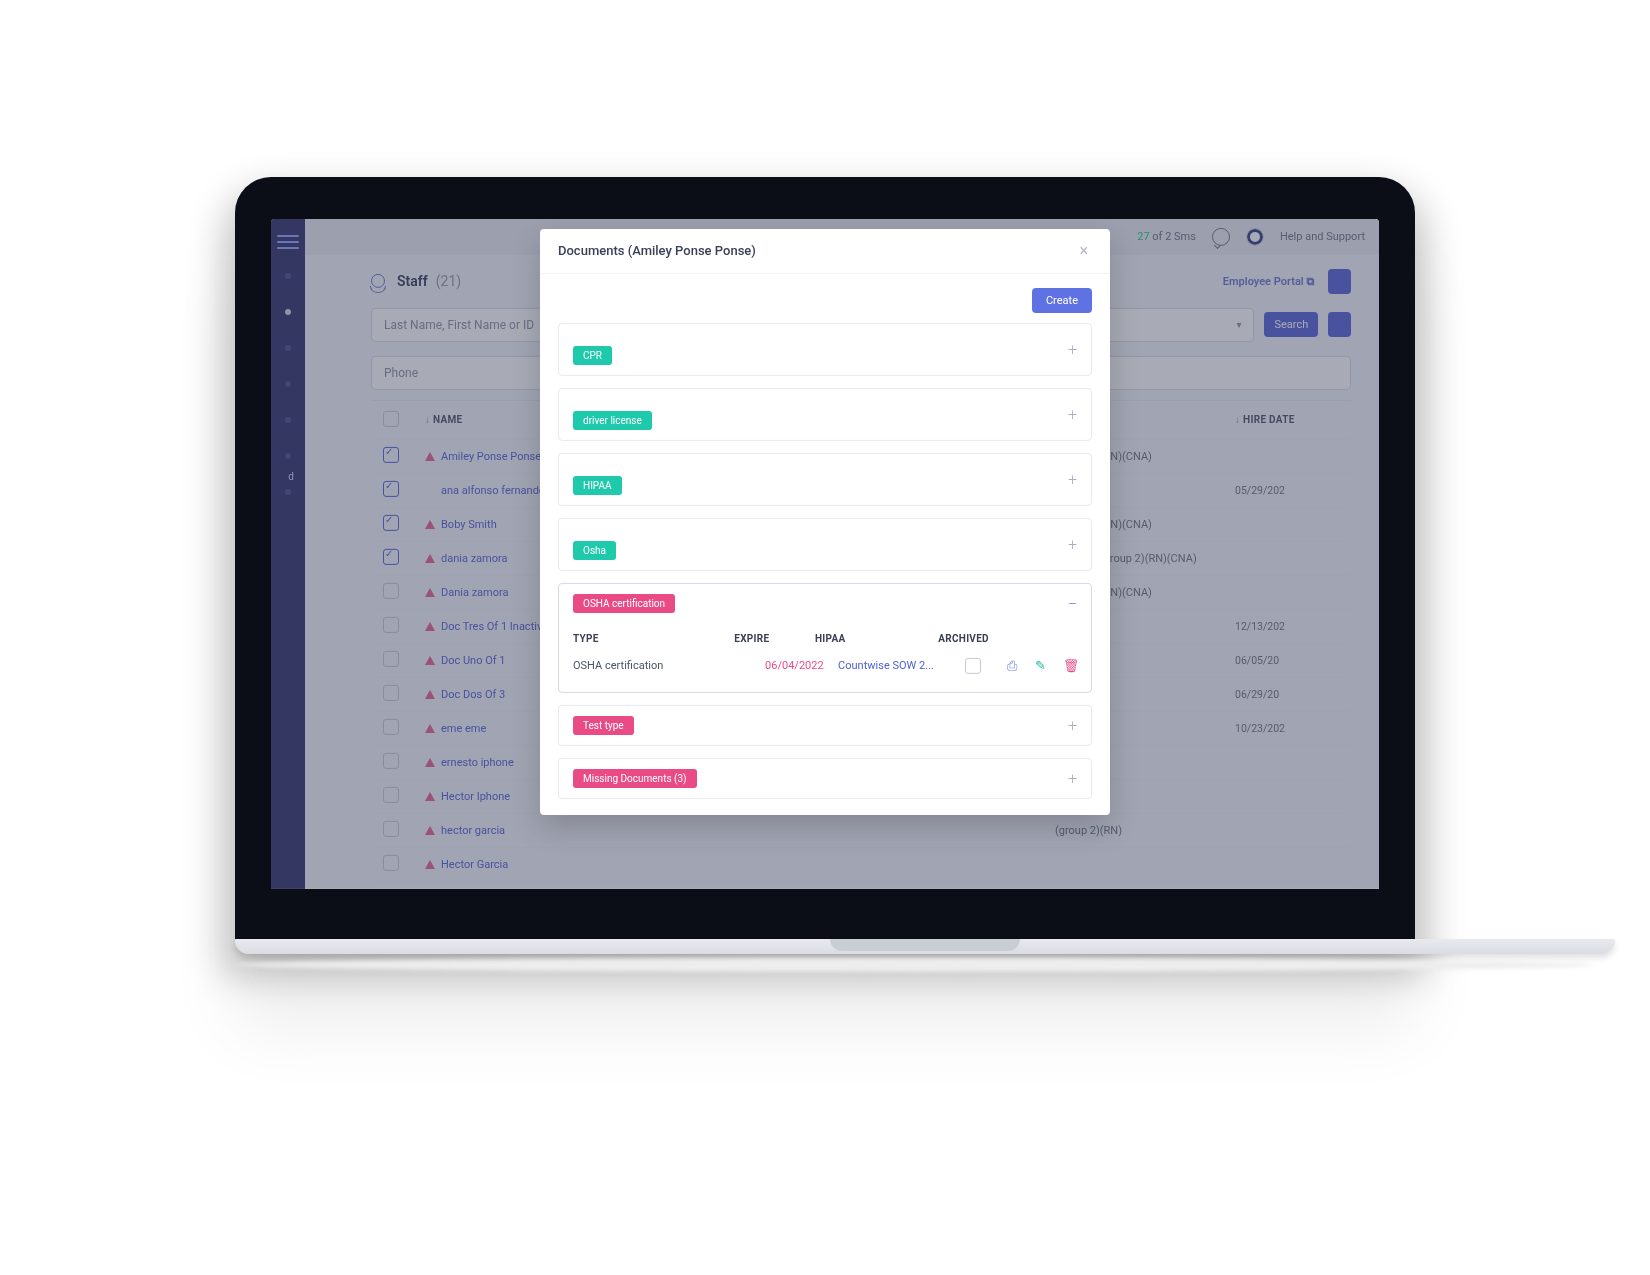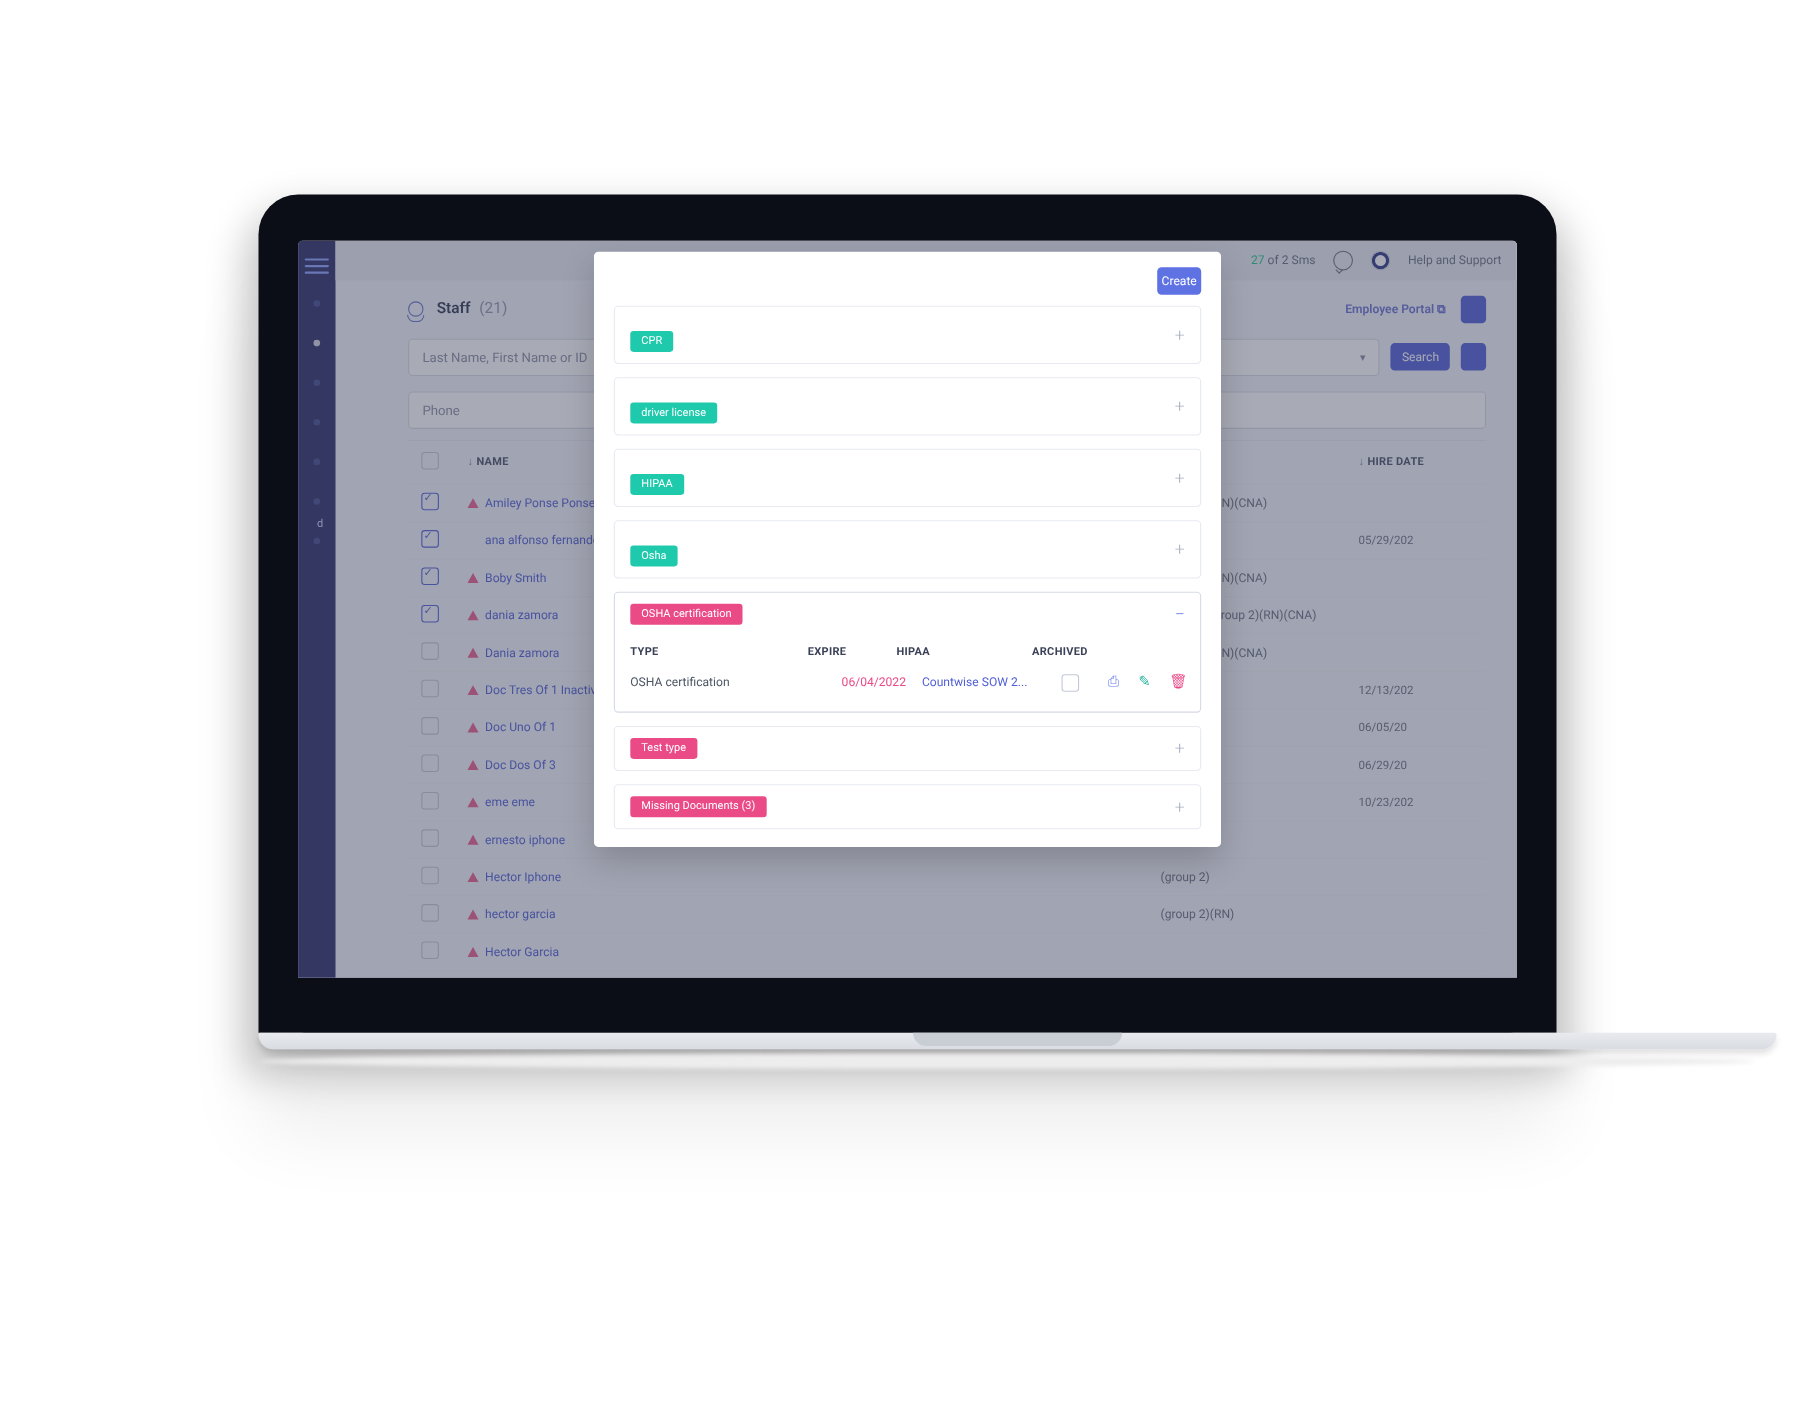--- a/index.html
+++ b/index.html
@@ -232,21 +232,21 @@
     border-bottom: 1px solid #edf0f5;
   }
   .modal-title { font-size: 13px; color: #3a4156; font-weight: 500; }
   .modal-close {
     margin-left: auto; color: #b4b9c8; font-size: 16px; line-height: 1;
     padding: 2px 4px;
   }
   .modal-body { padding: 14px 18px 4px; }
   .modal-top-actions { display: flex; justify-content: flex-end; margin-bottom: 10px; }
   .btn-create {
-    background: #5e72e4; color: #fff; padding: 6px 4px; border-radius: 4px;
+    background: #5e72e4; color: #fff; padding: 6px 14px; border-radius: 4px;
     font-size: 11px;
   }
 
   .doc-card {
     border: 1px solid #e6e9f0; border-radius: 4px;
     padding: 10px 14px; margin-bottom: 12px;
   }
   .doc-card.expanded { border-color: #d6dae6; }
   .doc-card-head {
     display: flex; align-items: center;
@@ -503,20 +503,24 @@
                   </div>
                 </div>
             </div>
           </div>
         </div>
       </div>
 
       <div class="modal-overlay"></div>
 
       <div class="modal">
+        <div class="modal-header">
+          <span class="modal-title">Documents (Amiley Ponse Ponse)</span>
+          <span class="modal-close">×</span>
+        </div>
 
         <div class="modal-body">
           <div class="modal-top-actions">
             <span class="btn-create">Create</span>
           </div>
           <div id="sections-host">
               <div class="doc-card">
                 <div class="doc-card-head">
                   <span class="badge green">CPR</span>
                   <span class="plus-icon">+</span>

